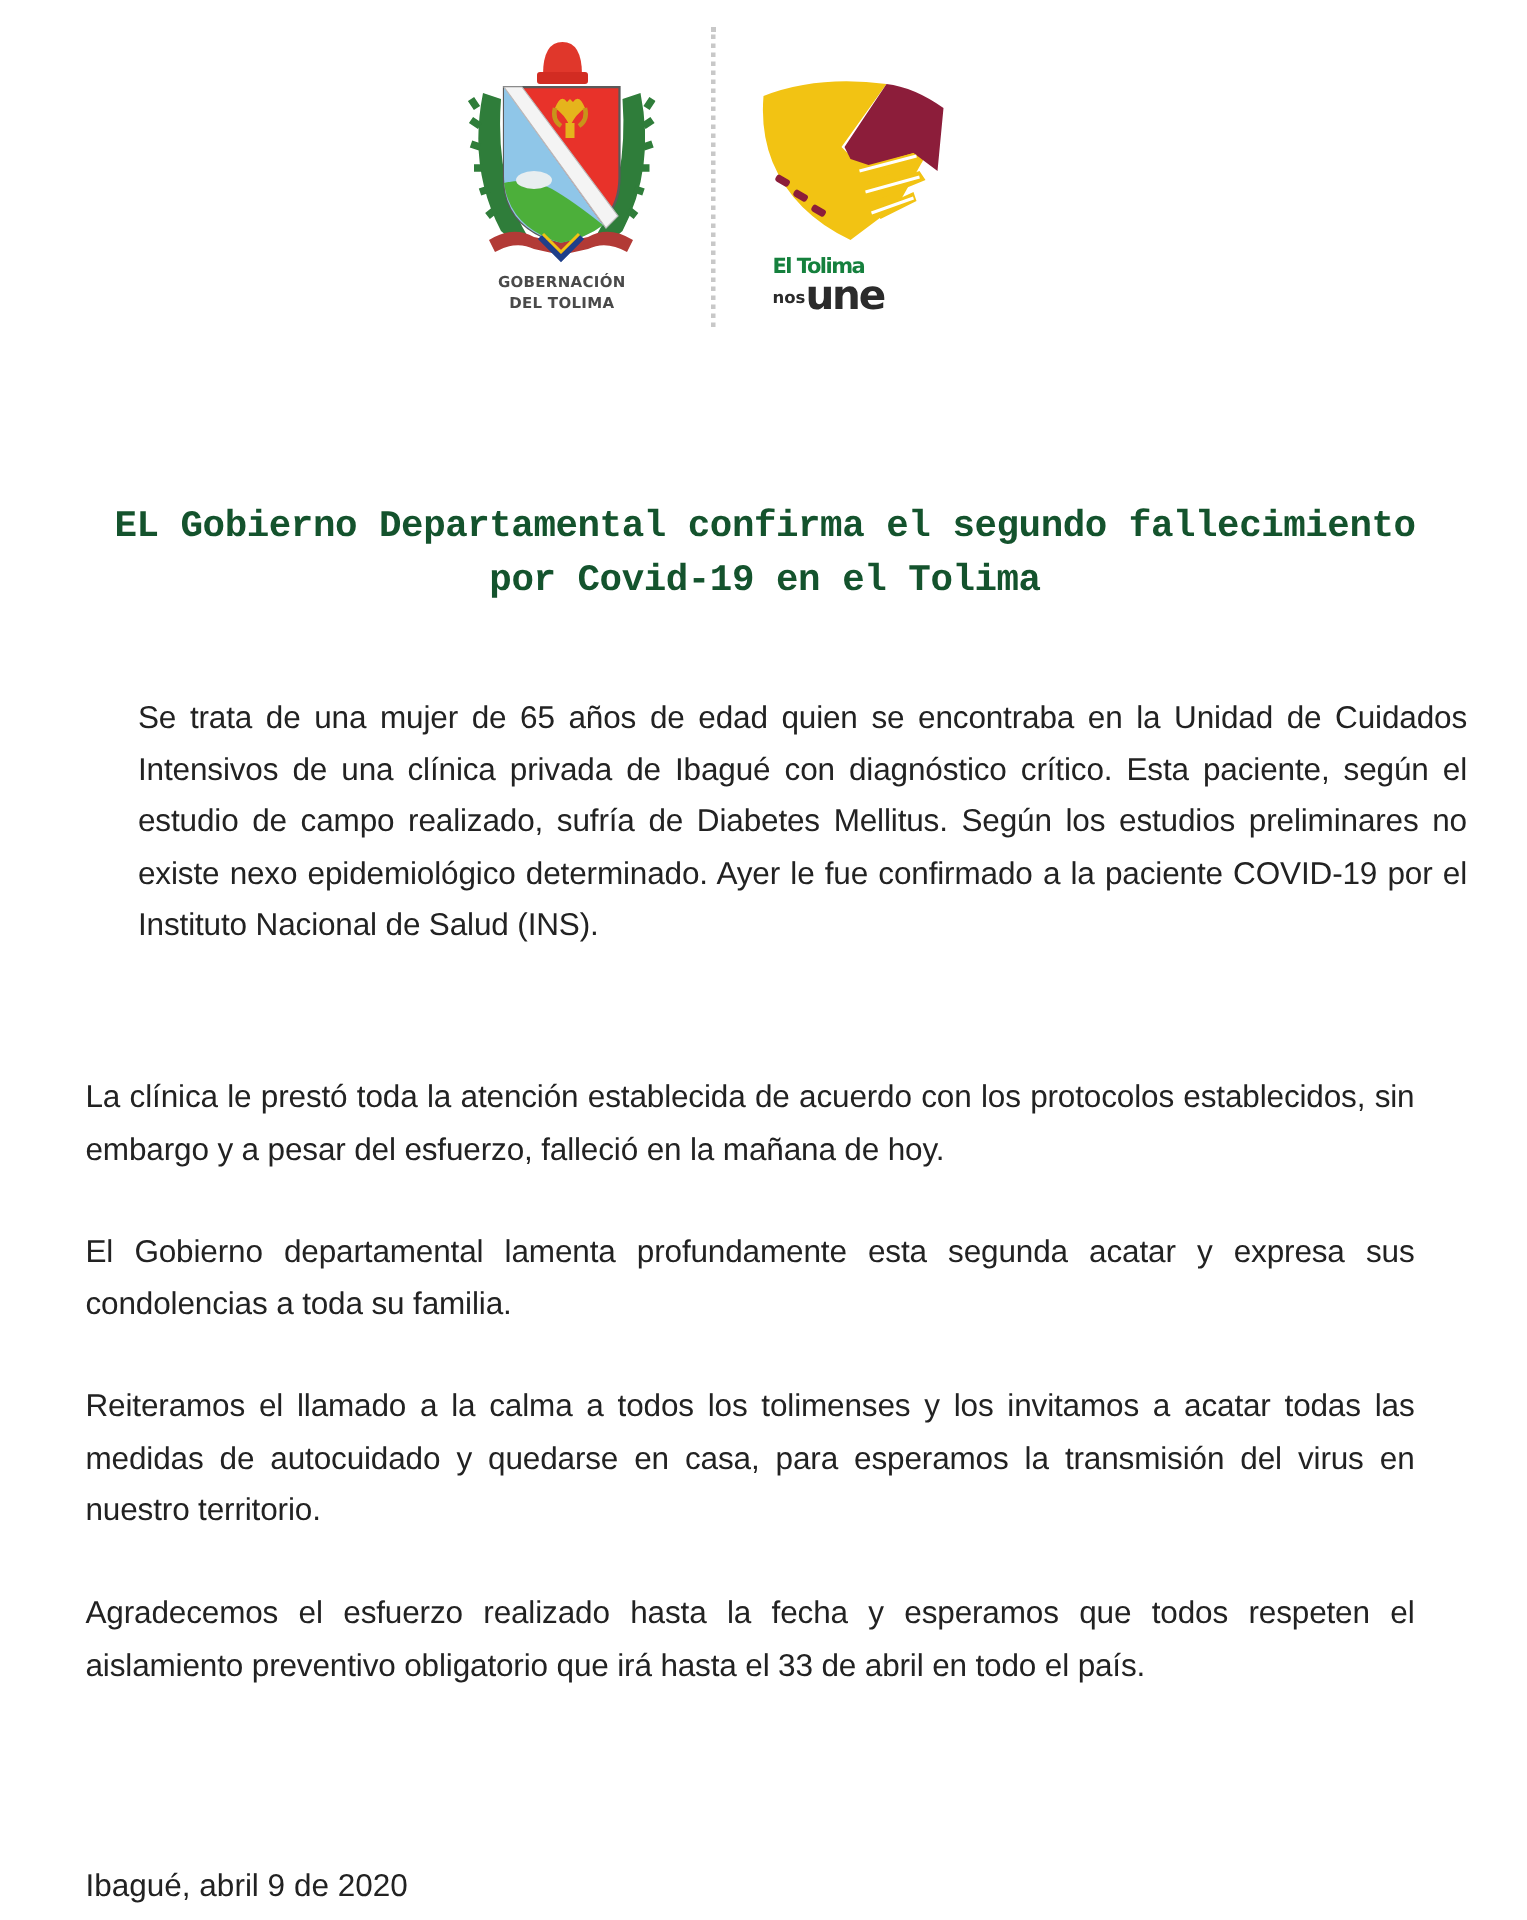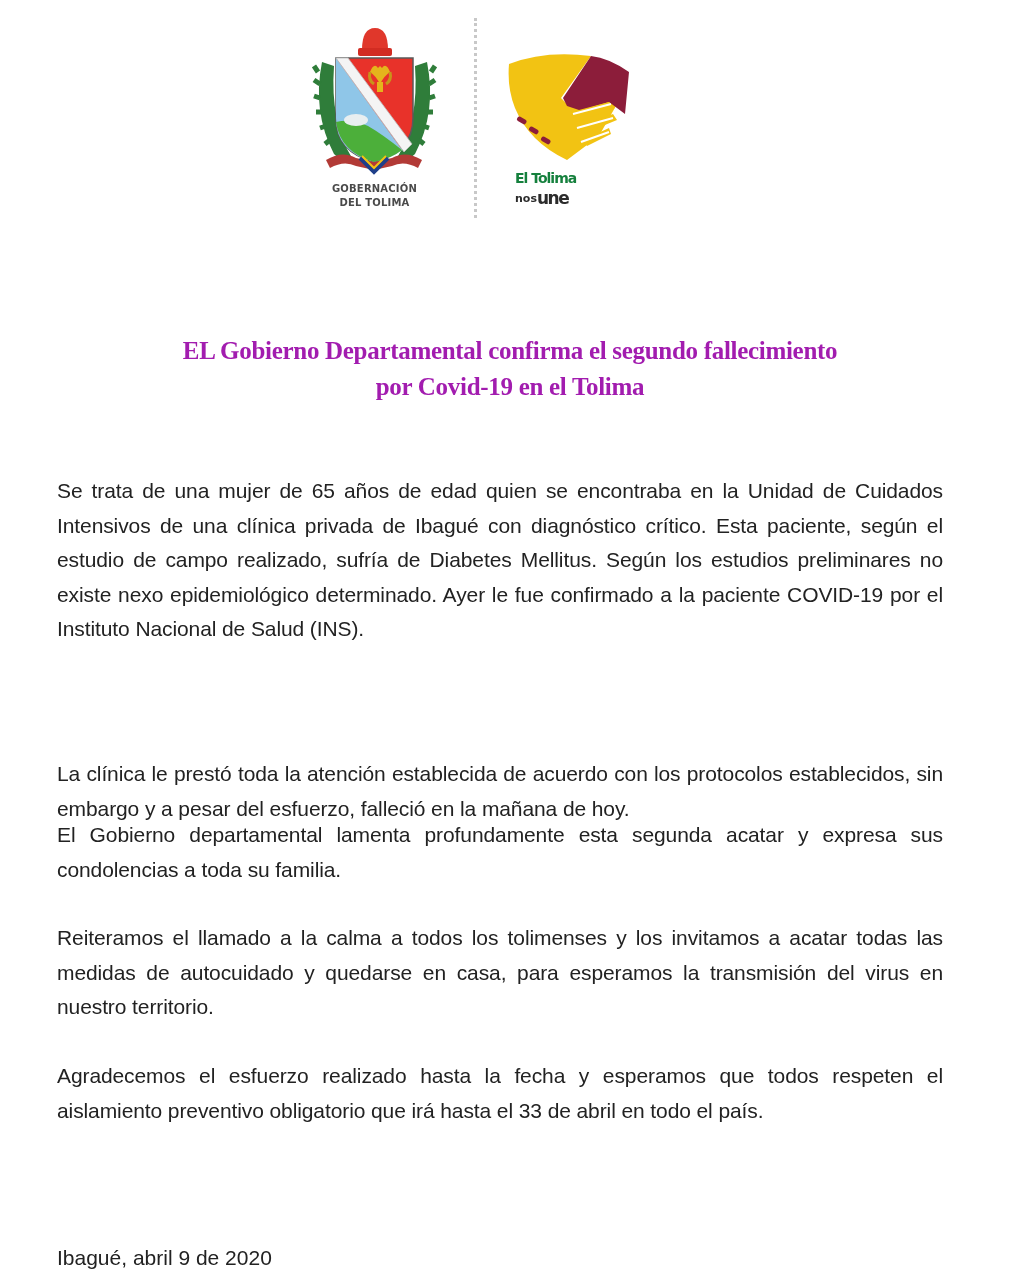--- a/index.html
+++ b/index.html
@@ -80,54 +80,54 @@
     font-size: 11px;
     color: #2b2b2b;
     line-height: 10px;
   }
   .une-text-une {
     position: absolute;
     left: 32px;
     top: 136px;
     font-family: "DejaVu Sans", sans-serif;
     font-weight: bold;
-    font-size: 17px;
+    font-size: 27px;
     letter-spacing: -1.5px;
     color: #2b2b2b;
     line-height: 28px;
   }
 
   .title {
     position: absolute;
     left: 60px;
     top: 316px;
     width: 900px;
     text-align: center;
-    font-family: Liberation Serif, serif;
+    font-family: Liberation Mono, monospace;
     font-weight: bold;
     font-size: 25px;
     line-height: 36px;
-    color: #a21caf;
+    color: #14532d;
     letter-spacing: -0.3px;
     white-space: pre-line;
   }
 
   .body-text {
     position: absolute;
     left: 57px;
     width: 886px;
     font-family: "Liberation Sans", sans-serif;
     font-size: 21px;
     line-height: 34.5px;
     color: #222222;
     text-align: justify;
     letter-spacing: -0.1px;
   }
-  .p1 { top: 453px; }
-  .p2 { top: 736px; }
+  .p1 { top: 441px; margin-left: 35px; }
+  .p2 { top: 694px; }
   .p3 { top: 797px; }
   .p4 { top: 900px; }
   .p5 { top: 1038px; }
 
   .signature {
     position: absolute;
     left: 57px;
     top: 1243px;
     font-family: "Liberation Sans", sans-serif;
     font-size: 21px;

